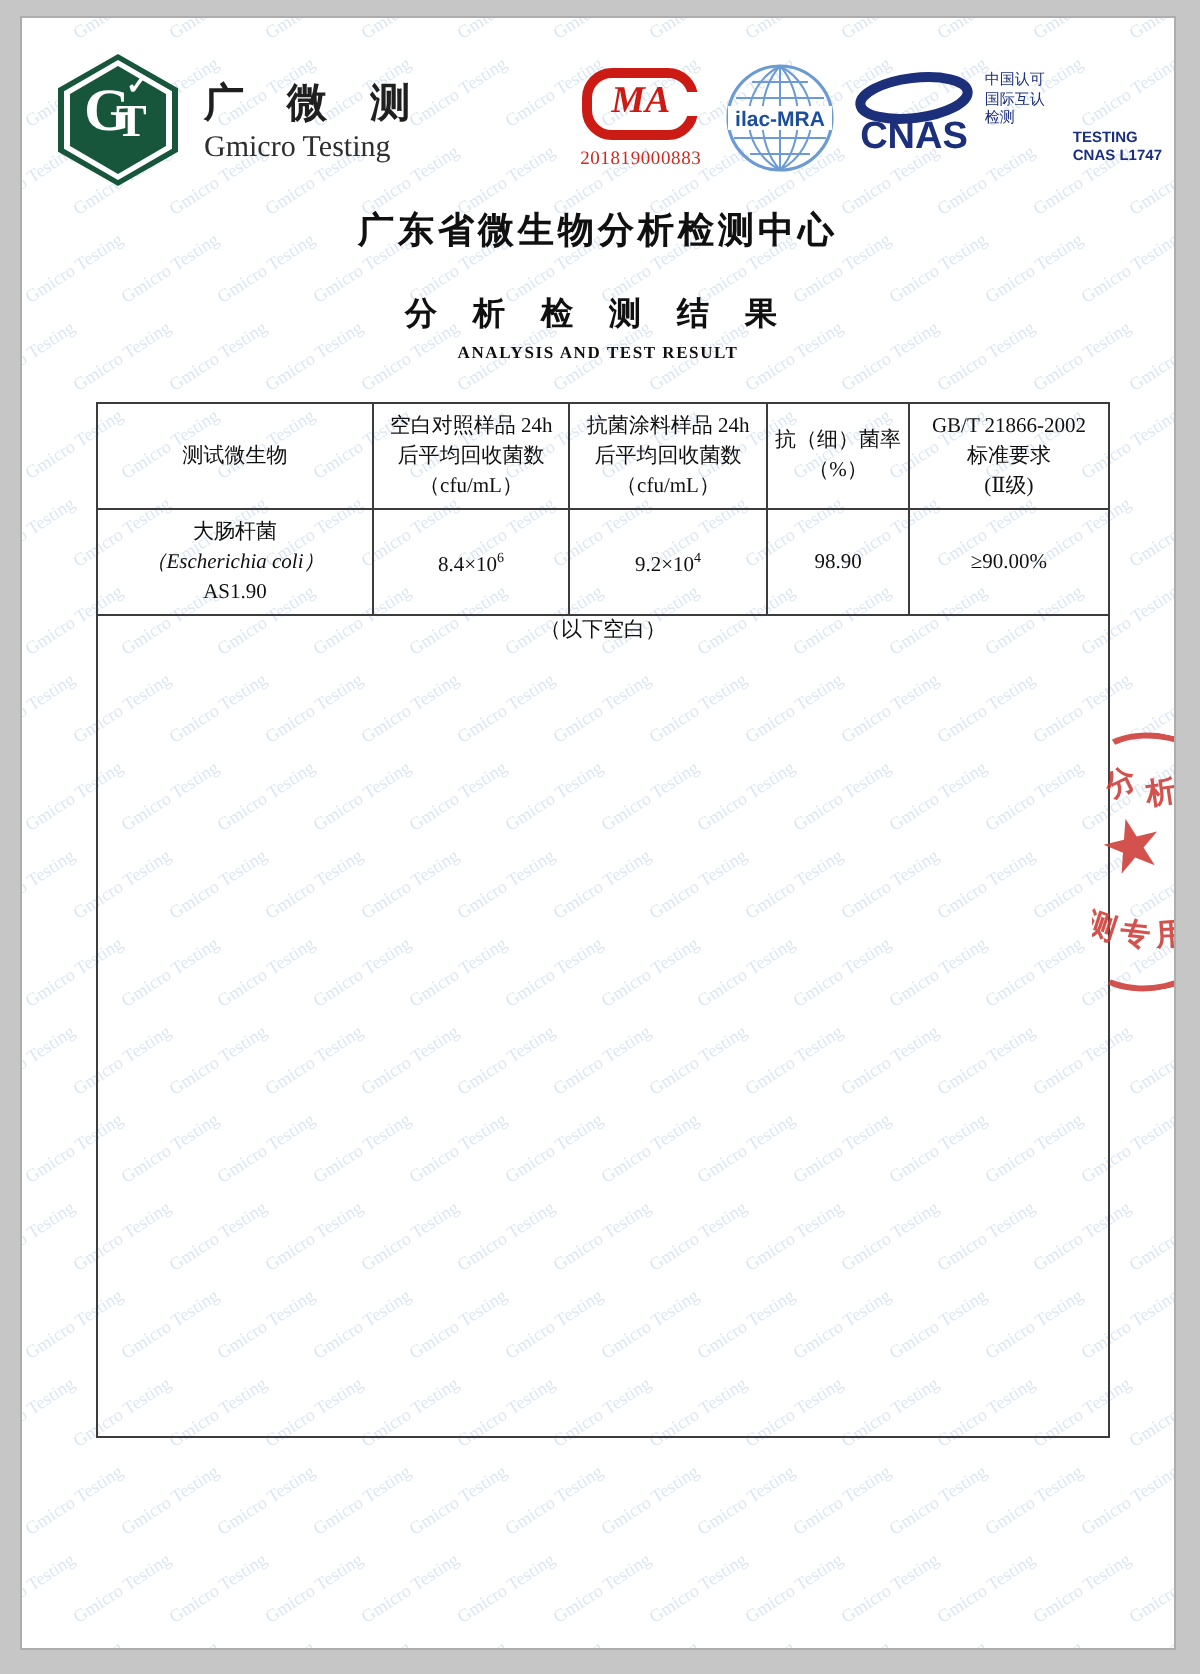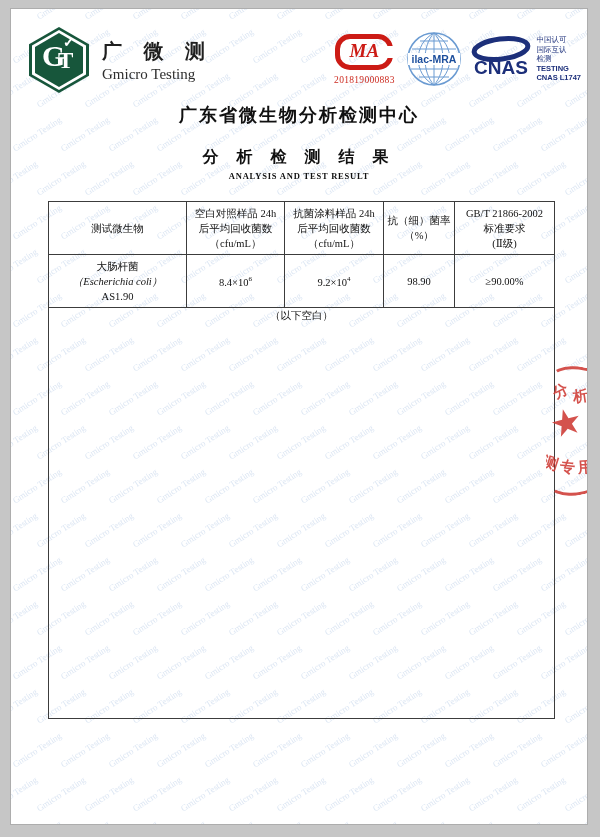--- a/index.html
+++ b/index.html
@@ -33,21 +33,21 @@
   
   .certs{position:absolute;top:22px;right:6px;display:flex;align-items:center;gap:9px;}
   .cma{width:66px;text-align:center;}
   .cma-mark{position:relative;width:58px;height:36px;border:5px solid #cc1b15;border-radius:15px;margin:0 auto;box-sizing:border-box;}
   .cma-gap{position:absolute;right:-6px;top:7px;width:7px;height:12px;background:#fff;}
   .cma-ma{position:absolute;left:0;right:0;top:1px;color:#cc1b15;font-weight:bold;font-style:italic;font-size:19px;}
   .cma-num{color:#cc2a1f;font-size:9.5px;margin-top:5px;letter-spacing:.3px;}
   .ilac{width:56px;height:56px;}
   .cnas{display:flex;align-items:center;gap:5px;}
   .cnas-lines{font-size:7.5px;line-height:9.5px;color:#1c2f7a;font-family:"Liberation Sans",sans-serif;}
-  .cnas-lines .b{font-weight:bold;}
+  .cnas-lines .b{font-weight:bold;margin-left:44px;}
   
   .ctr{position:absolute;left:0;right:0;text-align:center;color:#101010;}
   .t-cn{top:94px;font-size:18px;font-weight:bold;letter-spacing:2px;}
   .t-en1{top:126px;font-size:9.5px;font-weight:bold;word-spacing:9px;letter-spacing:.4px;}
   .t-cn2{top:138px;font-size:16px;font-weight:bold;letter-spacing:7px;}
   .t-en2{top:162px;font-size:8.5px;font-weight:bold;letter-spacing:.8px;}
   .report-line{position:absolute;left:37px;top:176px;font-size:11.5px;color:#101010;}
   
   table.results{
     position:absolute;left:37px;top:192px;width:506px;border-collapse:collapse;

